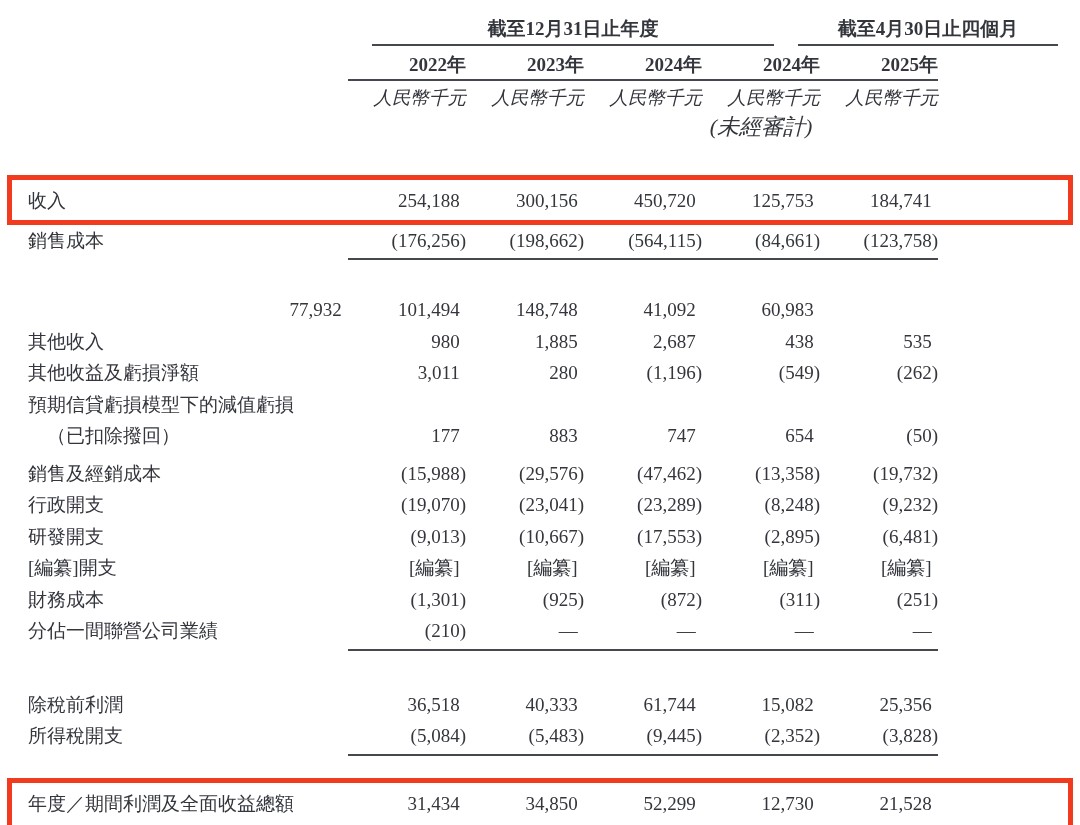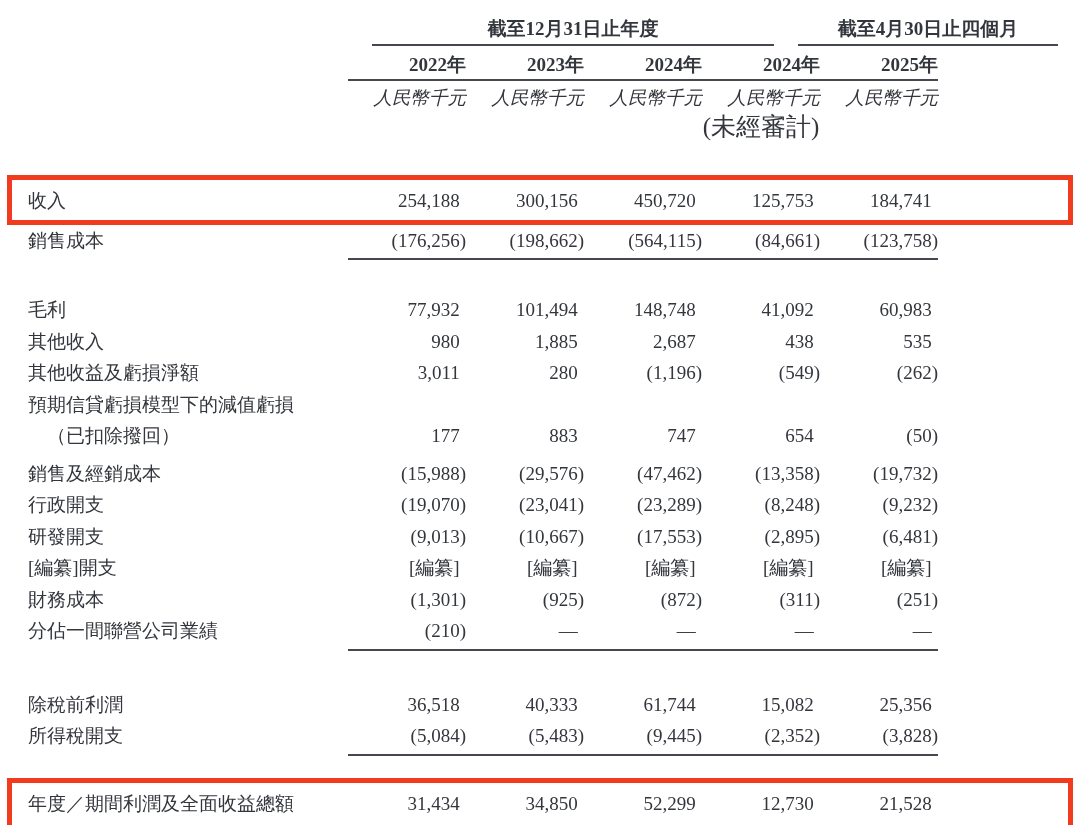--- a/index.html
+++ b/index.html
@@ -45,21 +45,21 @@
     border-bottom:2px solid var(--line);
     padding-bottom:1px;
     white-space:nowrap;
   }
   .hdr-units{
     font-size:18.5px;line-height:30px;font-style:italic;
     margin-top:2px;
   }
   .hdr-units .ucell{text-align:right;white-space:nowrap;}
   .hdr-unaudited{
-    font-size:25px;line-height:28px;
+    font-size:22px;line-height:28px;font-style:italic;
   }
   .hdr-unaudited .ucell{text-align:center;white-space:nowrap;}
   
   .tbody{margin-top:34px;}
   .row{
     font-size:19px;line-height:31.5px;
   }
   .lab{white-space:nowrap;overflow:visible;}
   .lab.ind{padding-left:19px;}
   .cell{text-align:right;white-space:nowrap;position:relative;}
@@ -142,21 +142,20 @@
       <div class="row grid6 has-u1">
         <div class="lab">銷售成本</div>
         <div class="cell u1"><span class="num">(176,256)</span></div>
         <div class="cell u1"><span class="num">(198,662)</span></div>
         <div class="cell u1"><span class="num">(564,115)</span></div>
         <div class="cell u1"><span class="num">(84,661)</span></div>
         <div class="cell u1"><span class="num">(123,758)</span></div>
       </div>
       <div class="spacer" style="height: 30px;"></div>
       <div class="row grid6">
-        <div class="lab">毛利</div>
         <div class="cell"><span class="num">77,932<span class="pp">)</span></span></div>
         <div class="cell"><span class="num">101,494<span class="pp">)</span></span></div>
         <div class="cell"><span class="num">148,748<span class="pp">)</span></span></div>
         <div class="cell"><span class="num">41,092<span class="pp">)</span></span></div>
         <div class="cell"><span class="num">60,983<span class="pp">)</span></span></div>
       </div>
       <div class="row grid6">
         <div class="lab">其他收入</div>
         <div class="cell"><span class="num">980<span class="pp">)</span></span></div>
         <div class="cell"><span class="num">1,885<span class="pp">)</span></span></div>

